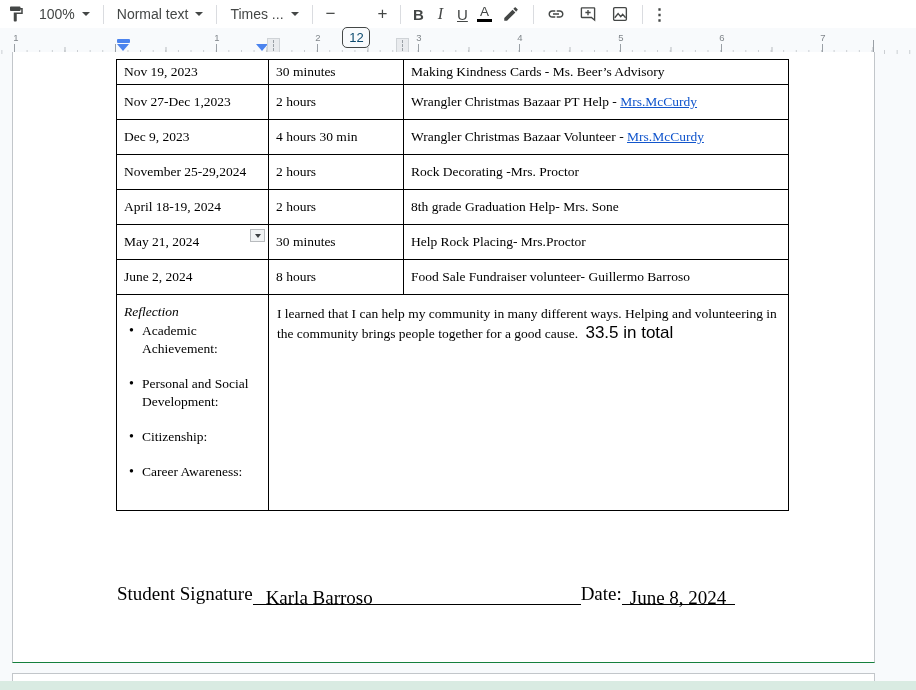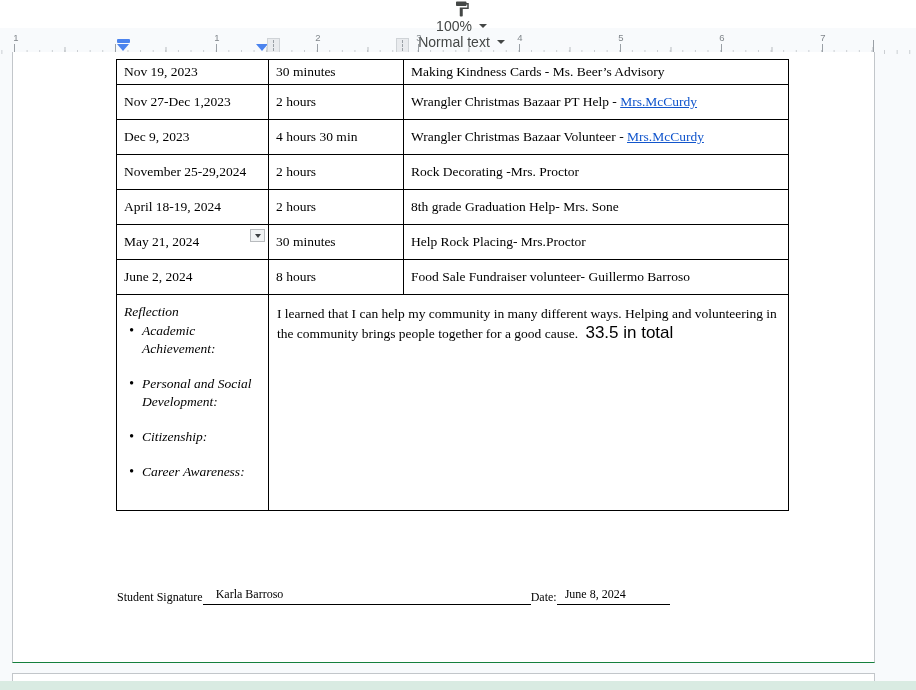--- a/index.html
+++ b/index.html
@@ -1,29 +1,29 @@
 <!DOCTYPE html>
 <html><head>
 <meta charset="utf-8">
 <style>
   html,body{margin:0;padding:0;}
   #screen{position:relative;width:916px;height:690px;background:#f8fafc;overflow:hidden;
           font-family:"Liberation Sans",sans-serif;}
 
   
   .toolbar{position:absolute;top:0;left:0;width:916px;height:28px;background:#ffffff;
-           display:flex;align-items:center;padding-left:7px;box-sizing:border-box;color:#444746;flex-direction:column;}
+           display:flex;align-items:center;padding-left:0;box-sizing:border-box;color:#444746;}
   .tbtn{display:flex;align-items:center;gap:7px;border:none;background:none;color:#444746;
         font-family:"Liberation Sans",sans-serif;font-size:14px;height:24px;padding:0 7px;cursor:pointer;}
   .tbtn svg{width:18px;height:18px;fill:#444746;}
   .caret{width:0;height:0;border-left:4px solid transparent;border-right:4px solid transparent;
          border-top:4.5px solid #444746;display:inline-block;}
   .sep{width:1px;height:19px;background:#dadce0;margin:0 6px;}
   .size-box{width:26px;height:19px;border:1.5px solid #444746;border-radius:5px;display:flex;
-            align-items:center;justify-content:center;font-size:10px;color:#4d7c0f;margin-top:47px;}
+            align-items:center;justify-content:center;font-size:13px;color:#0c4a6e;margin-top:47px;}
   .fmt{font-size:15px;width:22px;justify-content:center;}
   .fmt-b{font-weight:bold;}
   .fmt-i{font-style:italic;font-family:"Liberation Serif",serif;font-size:16px;}
   .fmt-u{text-decoration:underline;}
   .fmt-a{flex-direction:column;gap:0;line-height:12px;font-size:13.5px;}
   .fmt-a .bar{width:15px;height:3.5px;background:#000;margin-top:1px;}
   .kebab{font-size:16px;font-weight:bold;letter-spacing:0;width:20px;justify-content:center;}
 
   
   .ruler{position:absolute;top:32px;left:0;width:916px;height:24px;}
@@ -63,29 +63,29 @@
   td.datecell{position:relative;}
   .cell-dd{display:none;position:absolute;right:3px;top:4px;width:15px;height:13px;
            background:#f1f3f4;border:1px solid #b8bbbe;box-sizing:border-box;
            align-items:center;justify-content:center;cursor:pointer;}
   .cell-dd .dd-tri{width:0;height:0;border-left:3.5px solid transparent;
                    border-right:3.5px solid transparent;border-top:4.5px solid #3c4043;}
   a.doclink{color:#1155cc;text-decoration:underline;cursor:pointer;}
 
   tr.refl-row td{vertical-align:top;height:215px;white-space:normal;}
   .refl-title{text-align:left;font-style:italic;padding:9px 8px 2px 0;}
-  ul.refl-list{list-style:none;margin:0;padding:0 6px 0 5px;font-style:italic;}
+  ul.refl-list{list-style:none;margin:0;padding:0 6px 0 5px;}
   ul.refl-list li{position:relative;padding-left:13px;margin-bottom:17px;line-height:18px;}
   ul.refl-list li::before{content:"\2022";position:absolute;left:0;top:0;font-size:14px;}
   .refl-text{padding:9px 6px 0 1px;line-height:19px;white-space:normal;}
   .refl-total{font-family:"Liberation Sans",sans-serif;font-size:17px;margin-left:4px;}
 
   
   .sig-line{position:absolute;left:104px;top:535px;display:flex;align-items:flex-end;
-            font-family:"Liberation Serif",serif;font-size:12px;color:#000;height:18px;}
+            font-family:"Liberation Serif",serif;font-size:19px;color:#000;height:18px;}
   .u-seg{border-bottom:1px solid #000;height:18px;box-sizing:border-box;}
   .sig-name-seg{width:328px;padding-left:13px;}
   .sig-date-seg{width:113px;padding-left:8px;margin-top:8px;}
 </style>
 </head>
 <body>
 
 <div id="screen">
 
   <div class="toolbar">

